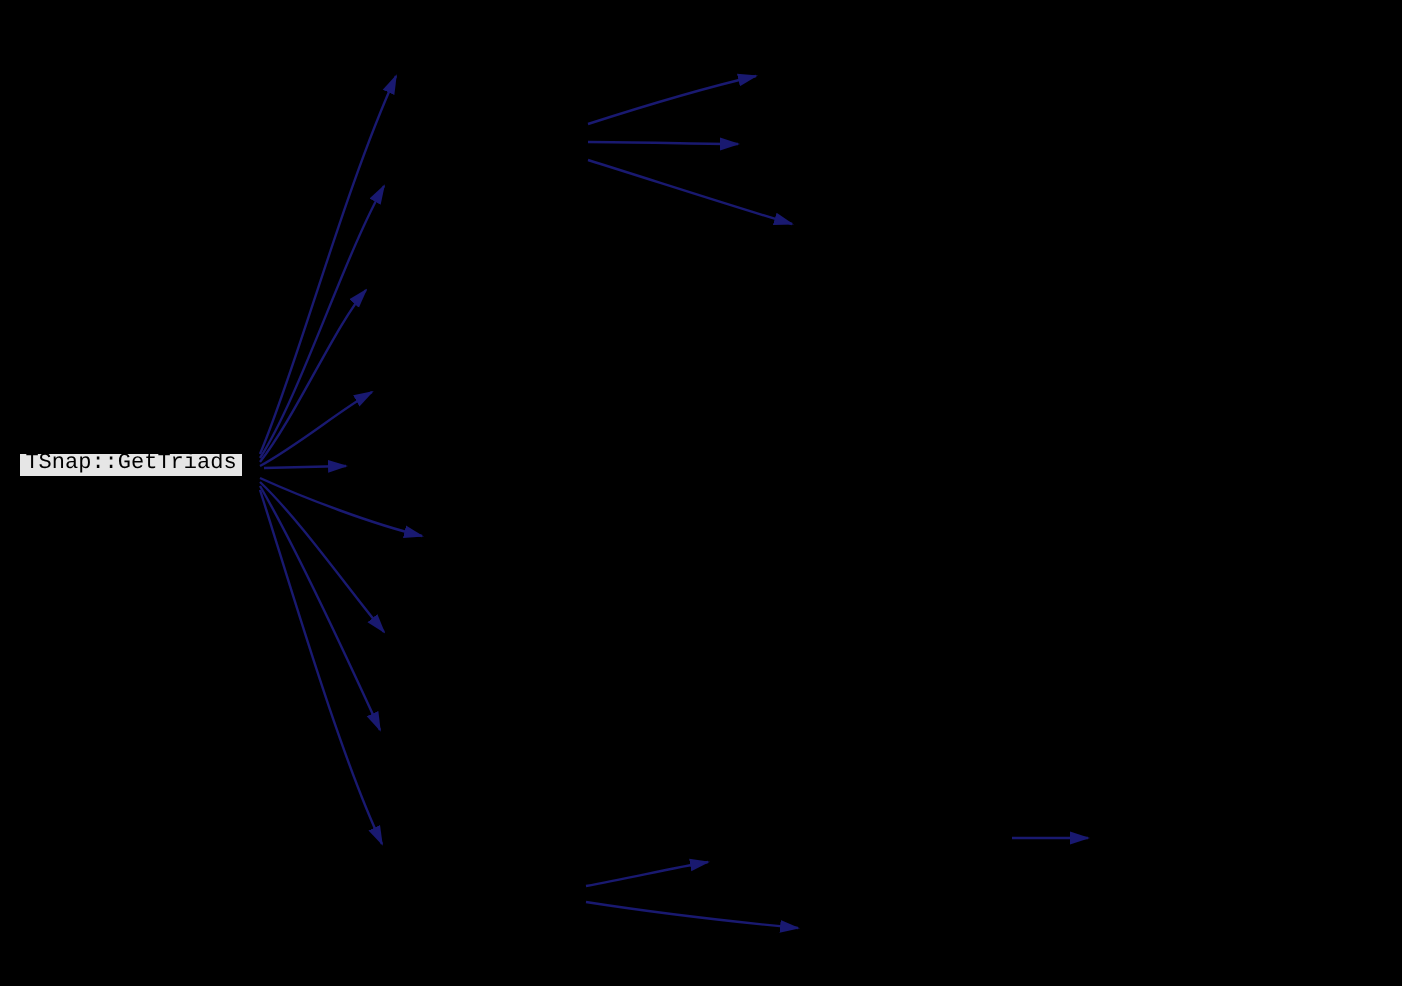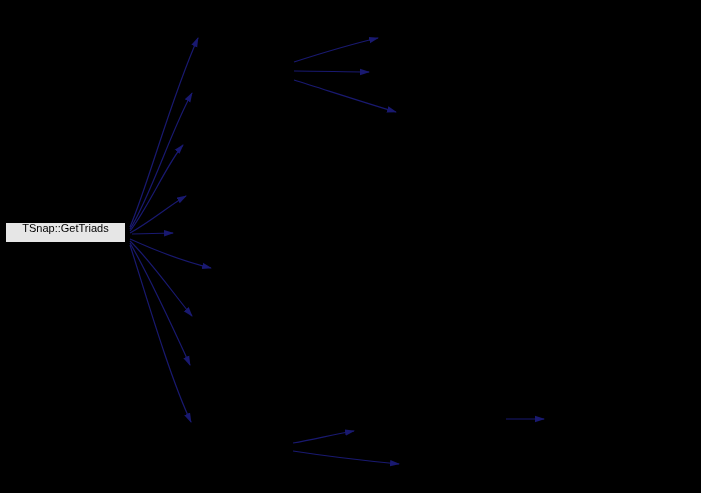--- a/index.html
+++ b/index.html
@@ -22,24 +22,24 @@
     top: 0;
     width: 701px;
     height: 493px;
   }
   .graph-node {
     position: absolute;
     left: 5px;
     top: 222px;
     width: 121px;
     height: 21px;
-    border: 1px solid #b91c1c;
+    border: 5px solid #b91c1c;
     display: flex;
     justify-content: center;
-    font-family: Liberation Sans, sans-serif;
+    font-family: Liberation Mono, monospace;
     font-size: 11px;
     line-height: 1;
     cursor: pointer;
     box-sizing: border-box;
   }
 </style>
 </head>
 <body style="background: rgb(0, 0, 0);">
 
 <div class="canvas" style="background: rgb(0, 0, 0);">

